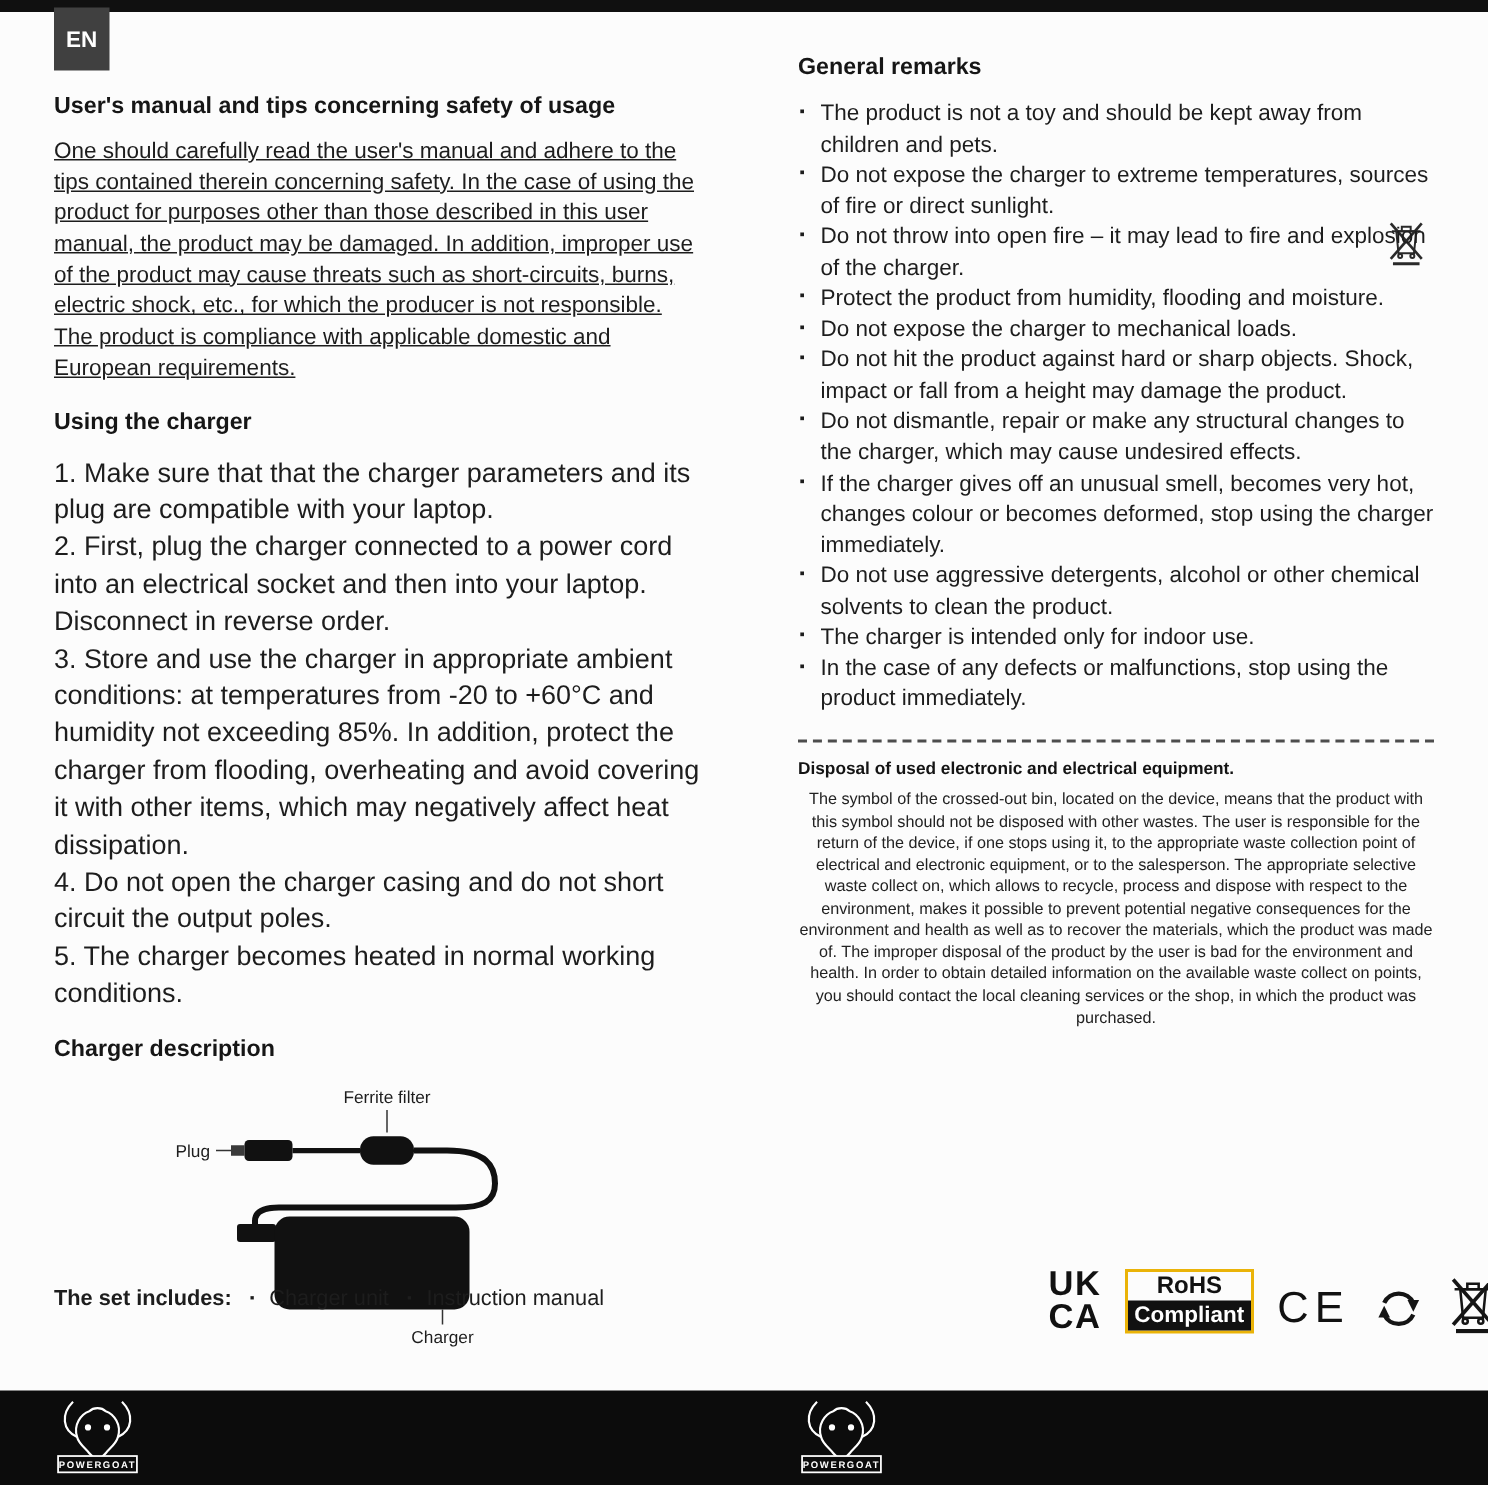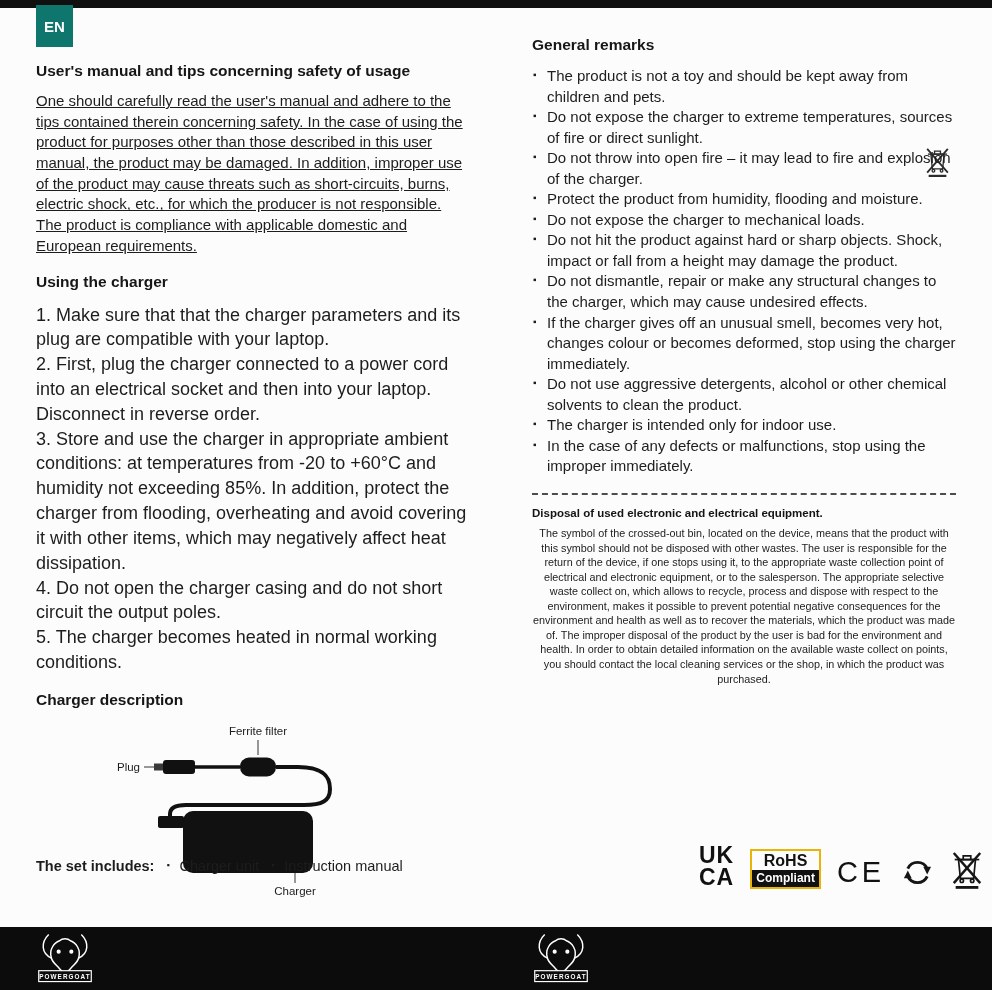--- a/index.html
+++ b/index.html
@@ -1,19 +1,19 @@
 <!DOCTYPE html>
 <html><head>
 <meta charset="utf-8">
 <style>
   html,body{margin:0;padding:0;background:#e9e9e9;}
   .page{position:relative;width:992px;height:990px;background:#fcfcfc;overflow:hidden;
         font-family:"Liberation Sans",sans-serif;color:#1d1d1d;}
   .top-bar{position:absolute;top:0;left:0;right:0;height:8px;background:#101010;}
-  .en-badge{position:absolute;top:5px;left:36px;width:37px;height:42px;background:#0f766e;
+  .en-badge{position:absolute;top:5px;left:36px;width:37px;height:42px;background:#404040;
             color:#fff;font-weight:bold;font-size:15px;display:flex;align-items:center;justify-content:center;}
   .weee-top{position:absolute;left:924px;top:146px;}
 
   .col-left{position:absolute;left:36px;top:62px;width:433px;}
   .col-right{position:absolute;left:532px;top:36px;width:424px;}
 
   h2.h,h3.h{font-size:15.5px;font-weight:bold;margin:0 0 11px;color:#161616;}
   h3.h{margin:16px 0 12px;}
   p.body{font-size:15px;line-height:1.38;margin:0 0 12px;text-decoration:underline;}
   .steps p{font-size:18px;line-height:1.38;margin:0;}
@@ -30,21 +30,21 @@
 
   .set-line{position:absolute;left:36px;top:858px;display:flex;gap:12px;align-items:baseline;font-size:14.5px;}
   .set-label{font-weight:bold;}
   .set-item{position:relative;padding-left:13px;}
   .set-item::before{content:"▪";position:absolute;left:0;top:2px;font-size:9px;}
 
   .marks{position:absolute;left:699px;top:845px;display:flex;align-items:flex-end;gap:16px;}
   .ukca{font-weight:bold;font-size:23px;line-height:0.95;letter-spacing:1px;color:#111;}
   .rohs{border:2px solid #eab308;text-align:center;min-width:64px;}
   .rohs-top{font-weight:bold;font-size:16px;padding:1px 6px 0;color:#111;}
-  .rohs-bottom{background:#111;color:#fff;font-size:12px;font-weight:bold;padding:1px 4px 2px;}
+  .rohs-bottom{background:#111;color:#fff;font-size:15px;font-weight:bold;padding:1px 4px 2px;}
   .ce{font-size:29px;letter-spacing:4px;color:#111;font-weight:500;}
 
   .footer{position:absolute;left:0;right:0;bottom:0;height:63px;background:#0c0c0c;}
   .goat{position:absolute;top:4px;}
   .goat.g1{left:36px;}
   .goat.g2{left:532px;}
 </style>
 </head>
 <body>
 
@@ -114,21 +114,21 @@
       <li>The product is not a toy and should be kept away from children and pets.</li>
       <li>Do not expose the charger to extreme temperatures, sources of fire or direct sunlight.</li>
       <li>Do not throw into open fire – it may lead to fire and explosion of the charger.</li>
       <li>Protect the product from humidity, flooding and moisture.</li>
       <li>Do not expose the charger to mechanical loads.</li>
       <li>Do not hit the product against hard or sharp objects. Shock, impact or fall from a height may damage the product.</li>
       <li>Do not dismantle, repair or make any structural changes to the charger, which may cause undesired effects.</li>
       <li>If the charger gives off an unusual smell, becomes very hot, changes colour or becomes deformed, stop using the charger immediately.</li>
       <li>Do not use aggressive detergents, alcohol or other chemical solvents to clean the product.</li>
       <li>The charger is intended only for indoor use.</li>
-      <li>In the case of any defects or malfunctions, stop using the improper immediately.</li>
+      <li>In the case of any defects or malfunctions, stop using the product immediately.</li>
     </ul>
 
     <hr class="divider">
 
     <p class="disposal-h">Disposal of used electronic and electrical equipment.</p>
     <p class="disposal-t">The symbol of the crossed-out bin, located on the device, means that the product with this symbol should not be disposed with other wastes. The user is responsible for the return of the device, if one stops using it, to the appropriate waste collection point of electrical and electronic equipment, or to the salesperson. The appropriate selective waste collect on, which allows to recycle, process and dispose with respect to the environment, makes it possible to prevent potential negative consequences for the environment and health as well as to recover the materials, which the product was made of. The improper disposal of the product by the user is bad for the environment and health. In order to obtain detailed information on the available waste collect on points, you should contact the local cleaning services or the shop, in which the product was purchased.</p>
   </div>
 
   <div class="marks">
     <div class="ukca">

